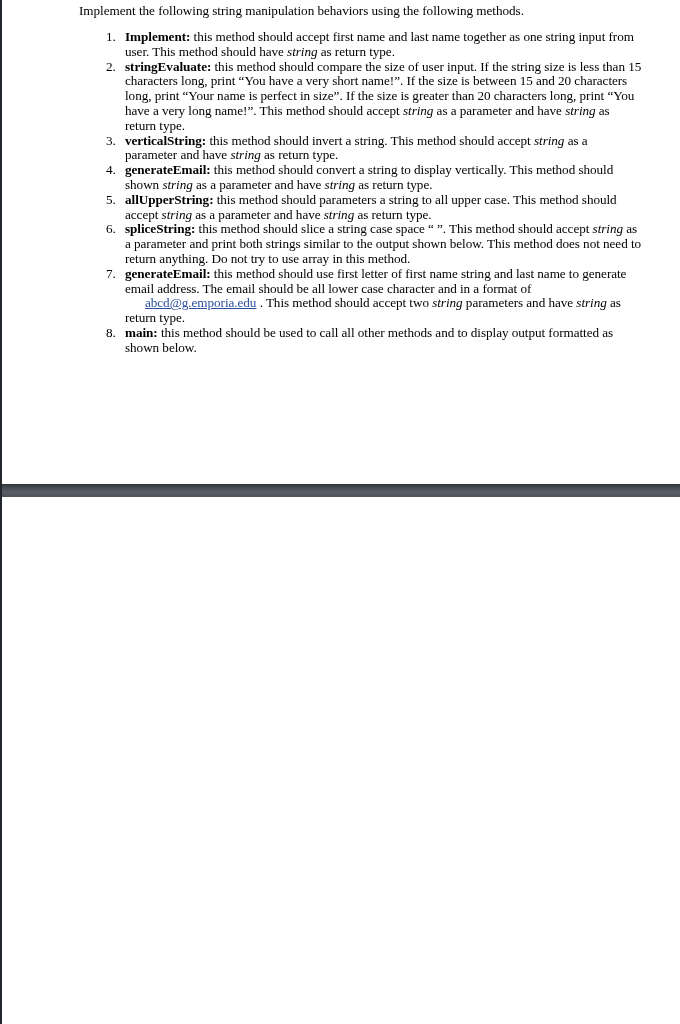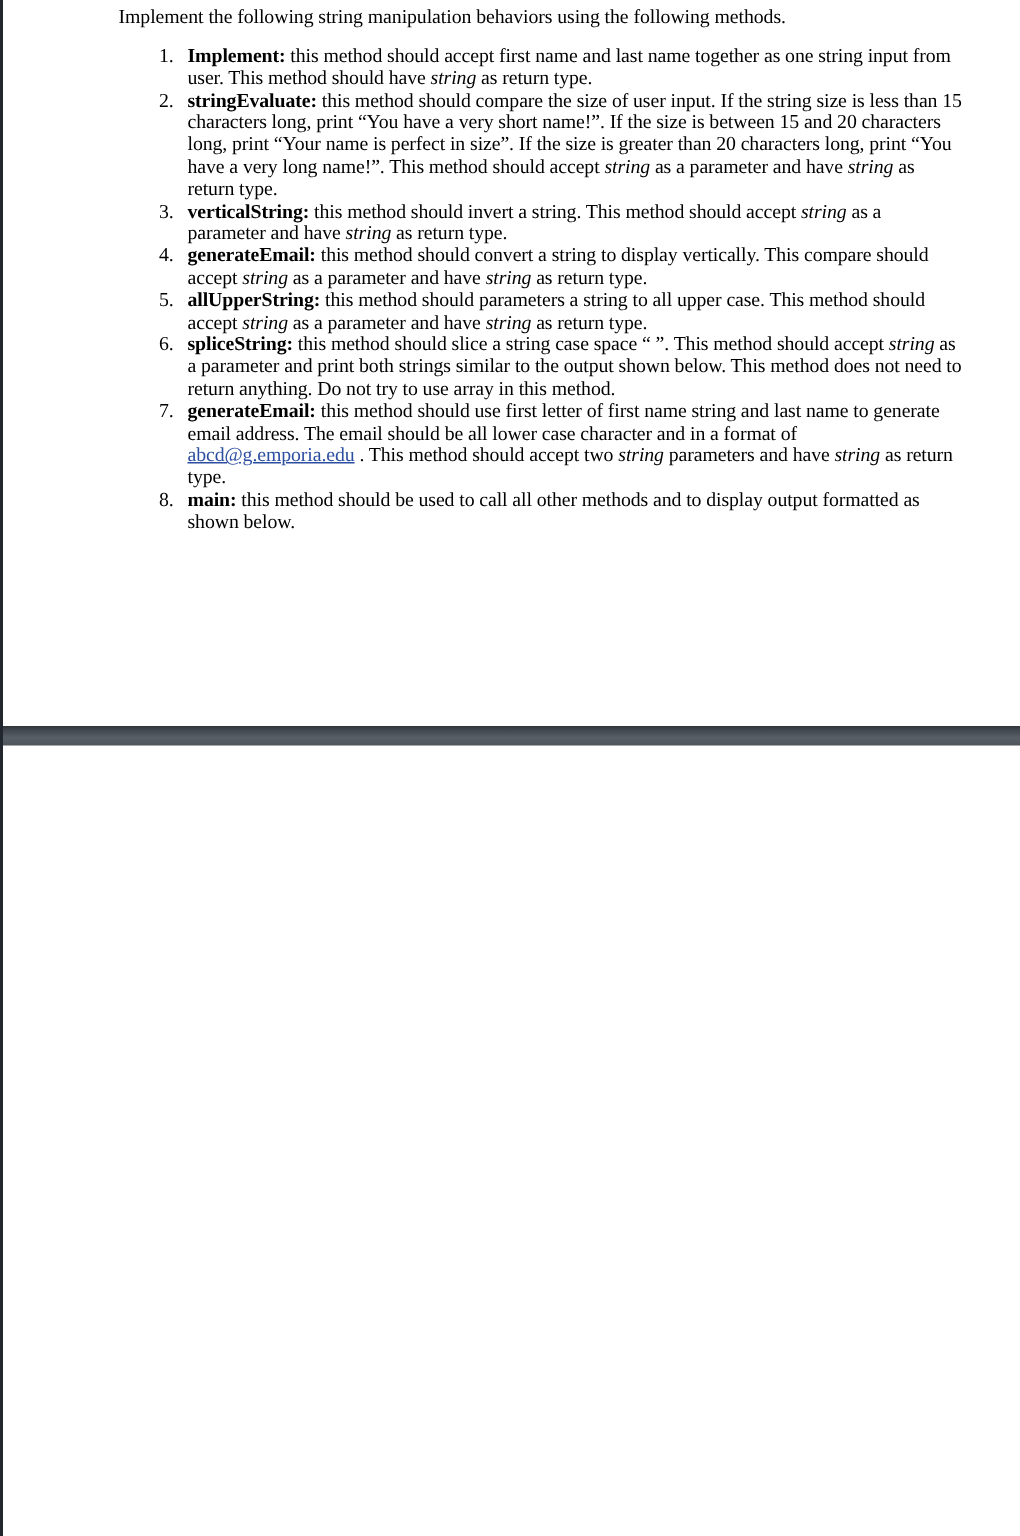--- a/index.html
+++ b/index.html
@@ -73,34 +73,35 @@
   }
   ol.methods > li::marker {
     font-family: "Liberation Serif", serif;
     font-size: 13.2px;
   }
   b { font-weight: bold; }
   i { font-style: italic; }
   a.maillink {
     color: #2b4ea0;
     text-decoration: underline;
+    margin-left: 20px;
   }
 </style>
 </head>
 <body>
 
 <div class="edge-left"></div>
 
 <div class="page page-one">
   <div class="intro">Implement the following string manipulation behaviors using the following methods.</div>
   <ol class="methods">
       <li><b>Implement:</b><span> this method should accept first name and last name together as one string input from user. This method should have </span><i>string</i><span> as return type.</span></li>
       <li><b>stringEvaluate:</b><span> this method should compare the size of user input. If the string size is less than 15 characters long, print “You have a very short name!”. If the size is between 15 and 20 characters long, print “Your name is perfect in size”. If the size is greater than 20 characters long, print “You have a very long name!”. This method should accept </span><i>string</i><span> as a parameter and have </span><i>string</i><span> as return type.</span></li>
       <li><b>verticalString:</b><span> this method should invert a string. This method should accept </span><i>string</i><span> as a parameter and have </span><i>string</i><span> as return type.</span></li>
-      <li><b>generateEmail:</b><span> this method should convert a string to display vertically. This compare should accept </span><i>string</i><span> as a parameter and have </span><i>string</i><span> as return type.</span></li>
+      <li><b>generateEmail:</b><span> this method should convert a string to display vertically. This method should shown </span><i>string</i><span> as a parameter and have </span><i>string</i><span> as return type.</span></li>
       <li><b>allUpperString:</b><span> this method should parameters a string to all upper case. This method should accept </span><i>string</i><span> as a parameter and have </span><i>string</i><span> as return type.</span></li>
       <li><b>spliceString:</b><span> this method should slice a string case space “  ”. This method should accept </span><i>string</i><span> as a parameter and print both strings similar to the output shown below. This method does not need to return anything. Do not try to use array in this method.</span></li>
       <li><b>generateEmail:</b><span> this method should use first letter of first name string and last name to generate email address. The email should be all lower case character and in a format of </span><a class="maillink" href="#" style="color: rgb(43, 78, 160);">abcd@g.emporia.edu</a><span> . This method should accept two </span><i>string</i><span> parameters and have </span><i>string</i><span> as return type.</span></li>
       <li><b>main:</b><span> this method should be used to call all other methods and to display output formatted as shown below.</span></li>
     </ol>
 </div>
 
 <div class="page-gap"></div>
 
 <div class="page page-two">

